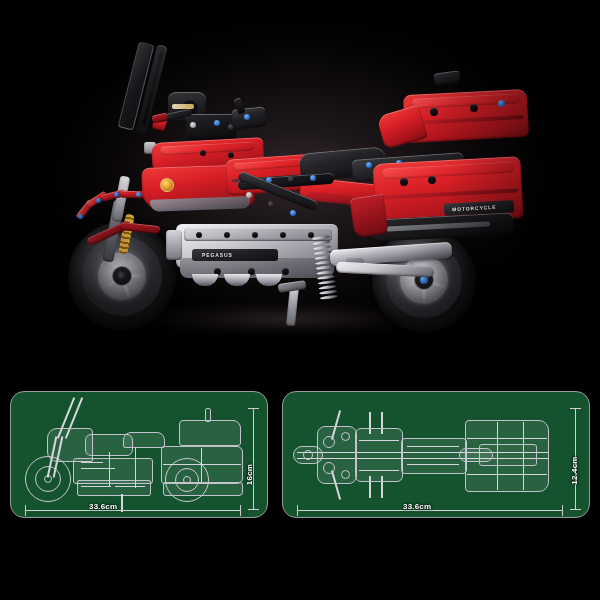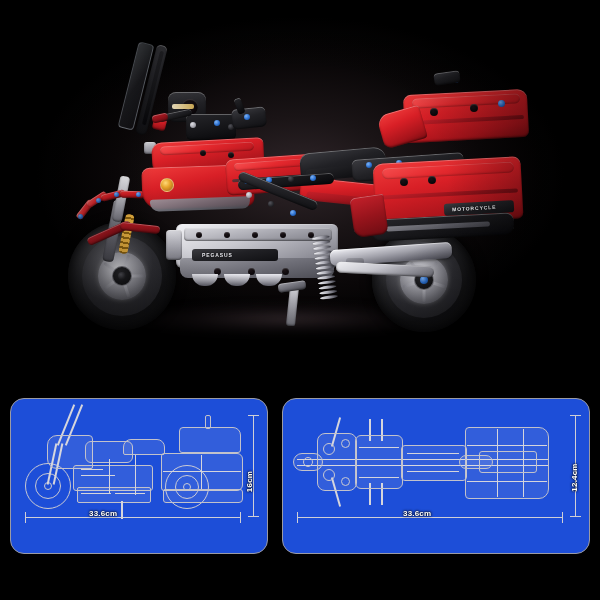--- a/index.html
+++ b/index.html
@@ -111,22 +111,22 @@
   .windshield {
     position:absolute;
     background:linear-gradient(110deg, rgba(210,218,230,.34), rgba(150,160,180,.16) 50%, rgba(90,100,120,.10));
     border:1px solid rgba(205,215,230,.38);
     border-radius:3px;
   }
 
   
   .panels { position:absolute; left:0; top:382px; width:600px; height:160px; }
   .panel {
-    position:absolute; top:16px; height:156px;
-    background:#1d4ed8;
+    position:absolute; top:9px; height:127px;
+    background:#14532d;
     border:1px solid #9b9ba3;
     border-radius:14px;
     overflow:hidden;
   }
   .panel.left  { left:10px;  width:258px; }
   .panel.right { left:282px; width:308px; }
   .panel-inner { position:absolute; inset:0; }
 
   .dim-line { position:absolute; background:#cfcfd6; }
   .dim-cap  { position:absolute; background:#cfcfd6; }

